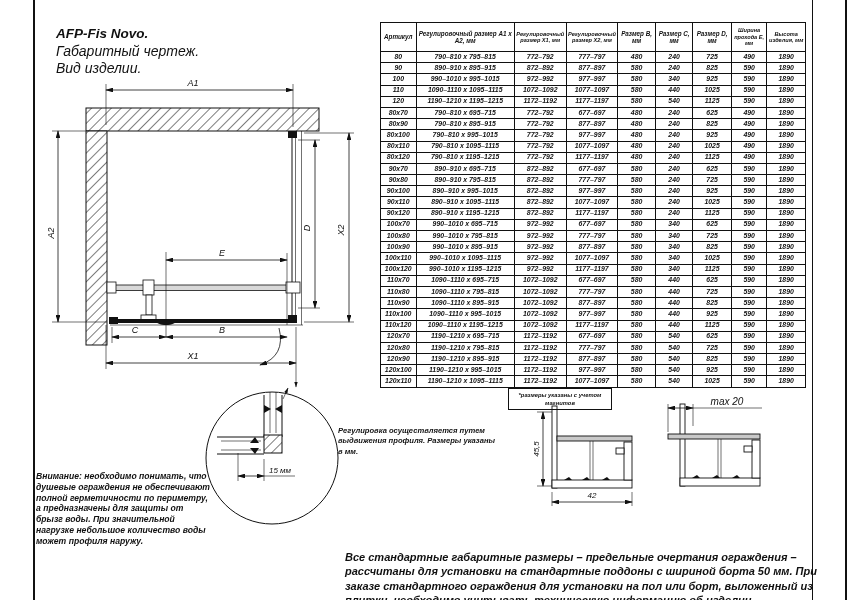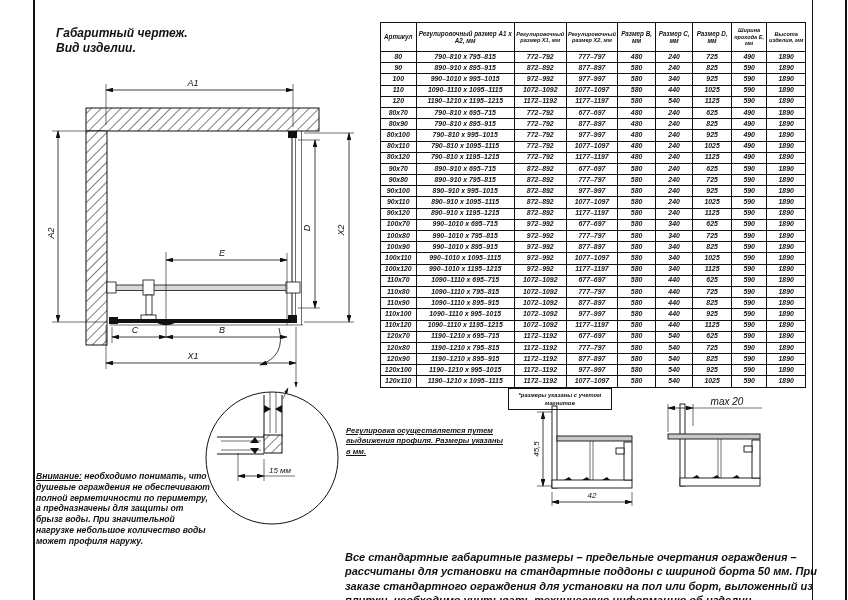--- a/index.html
+++ b/index.html
@@ -1,56 +1,57 @@
 <!DOCTYPE html>
 <html><head>
 <meta charset="utf-8">
 <style>
   html,body{margin:0;padding:0;}
   body{width:848px;height:600px;background:#fff;position:relative;overflow:hidden;
        font-family:"Liberation Sans",sans-serif;color:#111;}
   .frame-line{position:absolute;top:0;bottom:0;background:#111;}
   #title{position:absolute;left:56px;top:26px;font-style:italic;line-height:1.25;}
   #title .t1{font-weight:bold;font-size:13.5px;}
-  #title .t2{font-weight:bold;font-size:12px;}
+  #title .t2{font-weight:normal;font-size:14px;}
   
   #spec-table{position:absolute;left:380px;top:22px;border-collapse:collapse;table-layout:fixed;width:426px;}
   #spec-table th,#spec-table td{border:1px solid #111;padding:0;text-align:center;vertical-align:middle;
        font-style:italic;font-weight:bold;overflow:hidden;}
   #spec-table th{font-size:6.3px;line-height:1.15;height:28px;}
   #spec-table td{font-size:6.9px;height:10.2px;line-height:1;white-space:nowrap;}
   #spec-table{border:1.5px solid #111;}
   .c0{width:34px}.c1{width:96px}.c2{width:50px}.c3{width:50px}.c4{width:36px}
   .c5{width:36px}.c6{width:37px}.c7{width:34px}.c8{width:37px}
   #spec-table th.c2,#spec-table th.c3,#spec-table th.c7,#spec-table th.c8{font-size:5.6px;}
   #footnote-box{position:absolute;left:508px;top:388px;width:102px;height:18px;border:1px solid #111;
        font:italic bold 5.8px "Liberation Sans",sans-serif;text-align:center;line-height:1.4;padding-top:2px;}
   
-  #adjust-note{position:absolute;left:346px;top:426px;width:162px;
-       font:italic bold 7.6px "Liberation Sans",sans-serif;line-height:1.35;text-decoration:underline;}
+  #adjust-note{position:absolute;left:338px;top:426px;width:162px;
+       font:italic bold 7.6px "Liberation Sans",sans-serif;line-height:1.35;}
   #warning-note{position:absolute;left:36px;top:471px;width:176px;
        font:italic bold 8.6px "Liberation Sans",sans-serif;line-height:1.26;}
-  #warning-note .u{text-decoration:underline;}
+  #warning-note .u{}
   #bottom-note{position:absolute;left:345px;top:518px;width:474px;
        font:italic bold 11px "Liberation Sans",sans-serif;line-height:1.3;margin-top:32px;}
   svg .thin{stroke:#111;stroke-width:0.6;fill:none;}
   svg .med{stroke:#111;stroke-width:1;fill:none;}
   svg .dim{stroke:#111;stroke-width:0.8;fill:none;}
   svg .dl{font:italic 9px "Liberation Sans",sans-serif;fill:#111;}
   svg .dls{font:italic 8px "Liberation Sans",sans-serif;fill:#111;}
   svg .dlb{font:italic 10px "Liberation Sans",sans-serif;fill:#111;}
 </style>
 </head>
 <body>
 
 <div class="frame-line" style="left:33px;width:1.5px;"></div>
 <div class="frame-line" style="left:812px;width:1px;"></div>
 <div class="frame-line" style="left:845px;width:1.5px;"></div>
 
 <div id="title">
+  <div class="t1">AFP-Fis Novo.</div>
   <div class="t2">Габаритный чертеж.</div>
   <div class="t2">Вид изделии.</div>
 </div>
 
 <svg id="drawing" style="position:absolute;left:25px;top:75px;" width="345" height="460" viewBox="0 0 345 460">
   <defs>
     <pattern id="h1" width="7" height="7" patternUnits="userSpaceOnUse" patternTransform="rotate(45)">
       <rect width="7" height="7" fill="#fff"></rect>
       <line x1="0" y1="0" x2="0" y2="7" stroke="#111" stroke-width="1.1"></line>
     </pattern>

